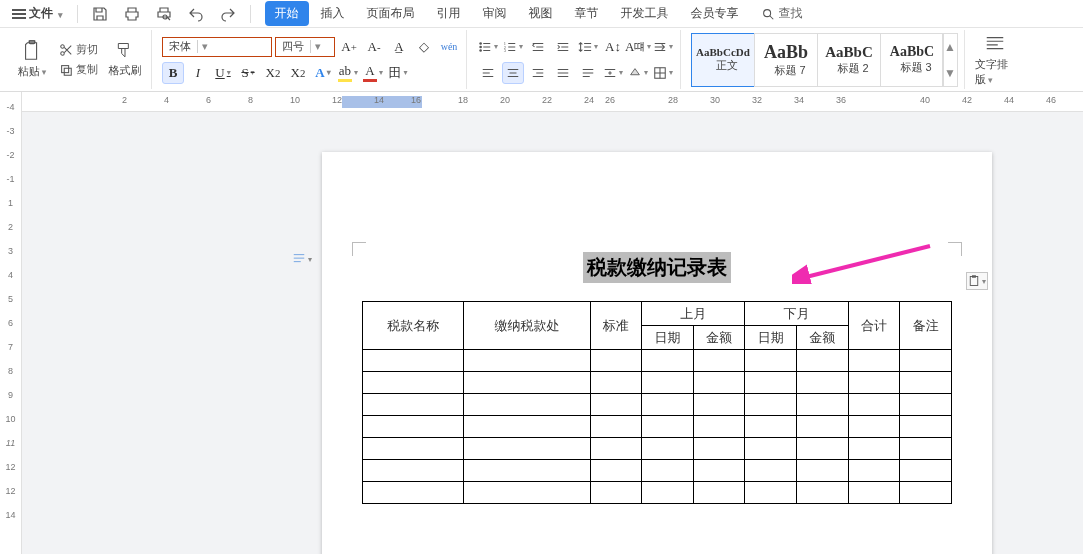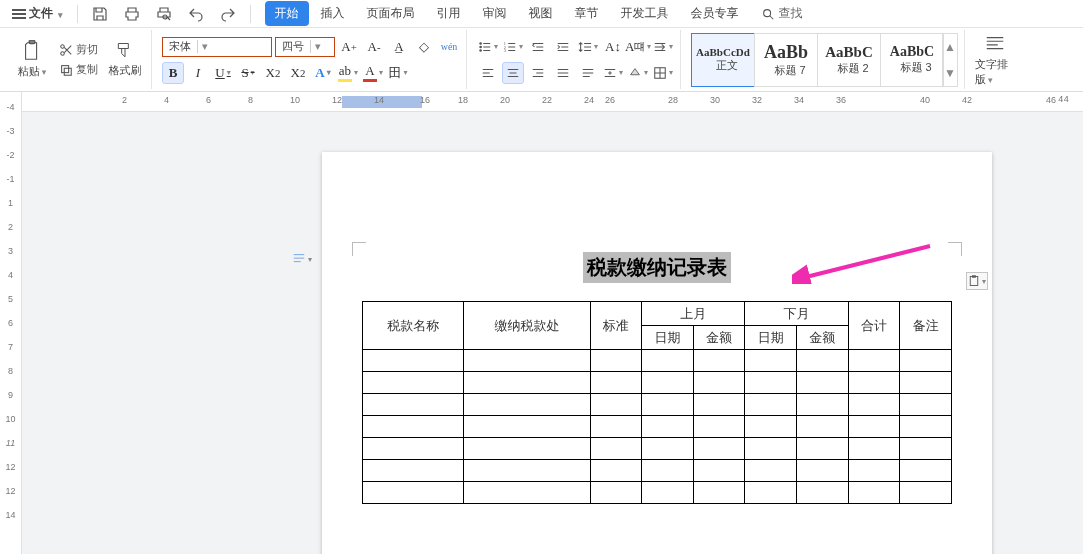--- a/index.html
+++ b/index.html
@@ -357,35 +357,35 @@
     <div class="docpane">
       <div class="hruler" id="hruler">
         <div class="useg" style="left:320px; width:80px;"></div>
       <span class="tkn" style="left: 100px;">2</span>
           <span class="tkn" style="left: 142px;">4</span>
           <span class="tkn" style="left: 184px;">6</span>
           <span class="tkn" style="left: 226px;">8</span>
           <span class="tkn" style="left: 268px;">10</span>
           <span class="tkn" style="left: 310px;">12</span>
           <span class="tkn" style="left: 352px;">14</span>
-          <span class="tkn" style="left: 398px;">16</span>
+          <span class="tkn" style="left: 389px;">16</span>
           <span class="tkn" style="left: 436px;">18</span>
           <span class="tkn" style="left: 478px;">20</span>
           <span class="tkn" style="left: 520px;">22</span>
           <span class="tkn" style="left: 562px;">24</span>
           <span class="tkn" style="left: 583px;">26</span>
           <span class="tkn" style="left: 646px;">28</span>
           <span class="tkn" style="left: 688px;">30</span>
           <span class="tkn" style="left: 730px;">32</span>
           <span class="tkn" style="left: 772px; text-align: right;">34</span>
           <span class="tkn" style="left: 814px;">36</span>
           <span class="tkn" style="left: 856px; margin-top: 34px;">38</span>
           <span class="tkn" style="left: 898px;">40</span>
           <span class="tkn" style="left: 940px;">42</span>
-          <span class="tkn" style="left: 1036px; font-family: Liberation Mono, monospace;">44</span>
+          <span class="tkn" style="left: 982px;">44</span>
           <span class="tkn" style="left: 1024px;">46</span>
         </div>
       <div class="canvas">
         <div class="page">
           <div class="page-corner tl"></div>
           <div class="page-corner tr"></div>
 
           <div class="doc-title-wrap">
             <div class="para-badge">
               <svg width="14" height="14" viewBox="0 0 16 16">

